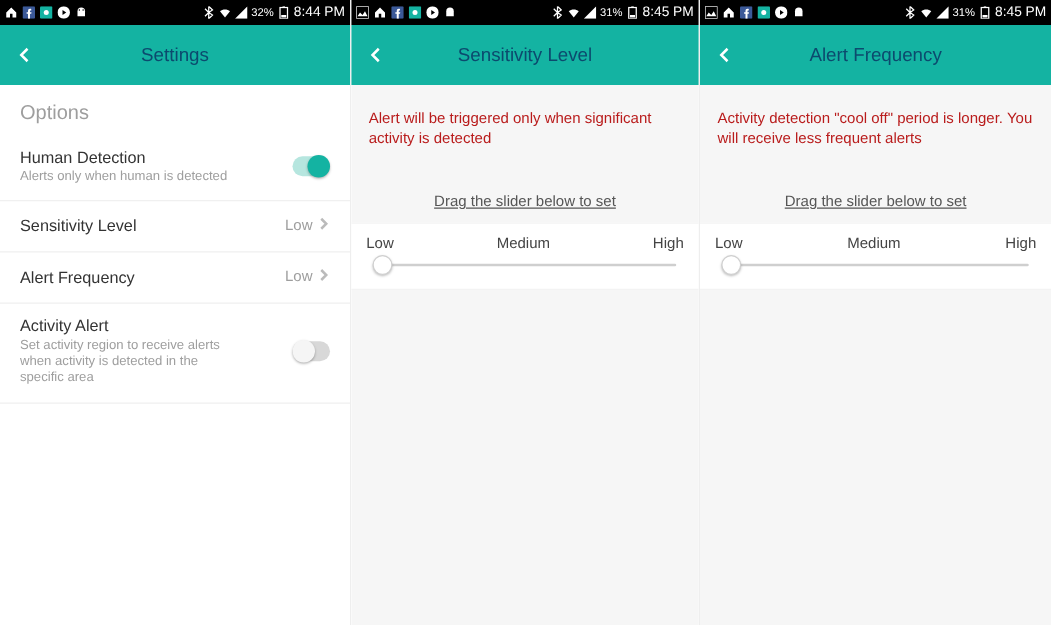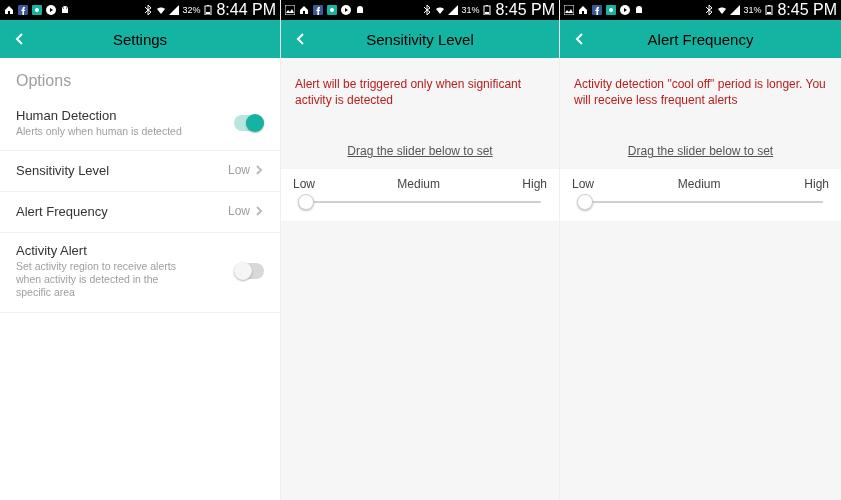--- a/index.html
+++ b/index.html
@@ -10,24 +10,24 @@
   .w2 { width: 279px; border-right: 1px solid #eee; }
   .w3 { width: 281px; }
 
   
   .statusbar { height: 20px; background: #000; color: #fff; display: flex; align-items: center; justify-content: space-between; font-size: 10px; padding: 0 4px; }
   .s-left, .s-right { display: flex; align-items: center; gap: 4px; }
   .s-right { gap: 3px; }
   .sicon { width: 10px; height: 10px; display:inline-flex; align-items:center; justify-content:center; }
   .sicon svg { width: 10px; height: 10px; fill: #fff; }
   .pct { font-size: 9px; }
-  .clock { font-size: 16px; font-weight: 500; }
+  .clock { font-size: 11px; font-weight: 500; }
 
   
-  .header { height: 38px; background: #14b3a2; color: #000000; display:flex; align-items:center; position: relative; }
+  .header { height: 48px; background: #14b3a2; color: #0c4a6e; display:flex; align-items:center; position: relative; }
   .back { width: 40px; height: 38px; display:flex; align-items:center; justify-content:center; cursor:pointer; }
   .back svg { width: 14px; height: 14px; stroke:#fff; stroke-width:2; fill:none; }
   .header-title { position:absolute; left:0; right:0; text-align:center; font-size:15px; font-weight:400; pointer-events:none; }
 
   
   .section-label { font-size: 16px; color: #9e9e9e; padding: 14px 16px 8px; }
   .item { padding: 10px 16px 12px; border-bottom: 1px solid #f0f0f0; display:flex; align-items:center; justify-content:space-between;gap:40px; }
   .item-main { flex:1; padding-right: 8px; }
   .item-title { font-size: 13px; color:#333; }
   .item-sub { font-size: 10.5px; color:#9e9e9e; margin-top:2px; line-height:1.25; }

